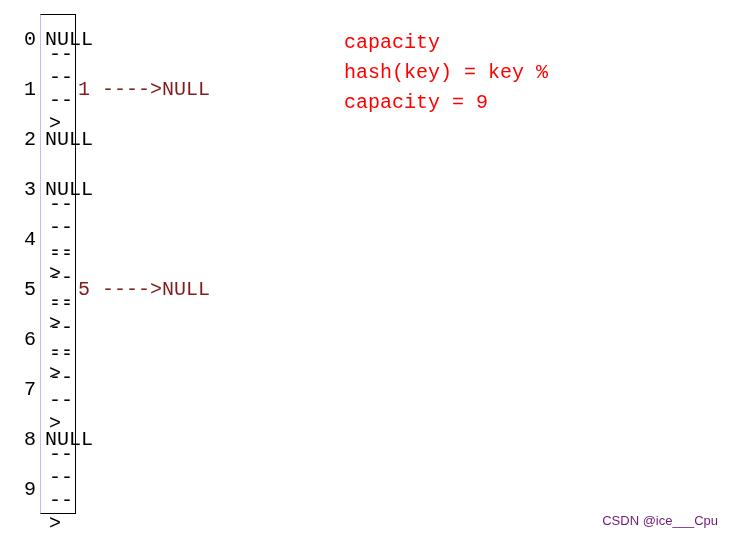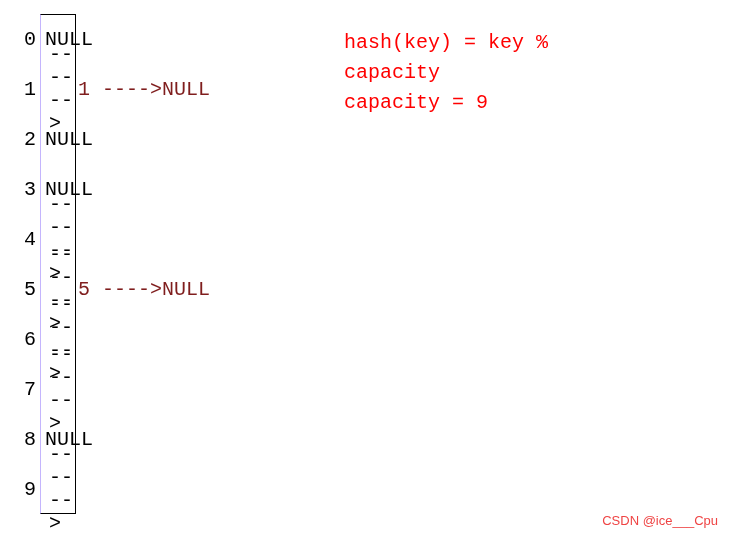--- a/index.html
+++ b/index.html
@@ -55,21 +55,21 @@
       top: 28px;
       color: #ff0000;
       font-family: "Consolas", "Courier New", monospace;
       font-size: 20px;
       line-height: 30px;
     }
     .watermark {
       position: absolute;
       right: 18px;
       bottom: 10px;
-      color: #ef4444;
+      color: #701a75;
       font-size: 13px;
       font-family: Arial, sans-serif;
     }
   </style>
 </head>
 <body>
 
 <div class="table-container">
   <div class="row">
     <div class="index">0</div>
@@ -143,18 +143,18 @@
   <div class="row">
     <div class="index">9</div>
     <div class="bucket last">
       <span></span>
       <span class="bucket-arrow">------&gt;</span>
     </div>
   </div>
 </div>
 
 <div class="formula">
+  <div>capacity</div>
   <div>hash(key) = key %</div>
-  <div>capacity</div>
   <div>capacity = 9</div>
 </div>
 
 <div class="watermark">CSDN @ice___Cpu</div>
 
 </body></html>

